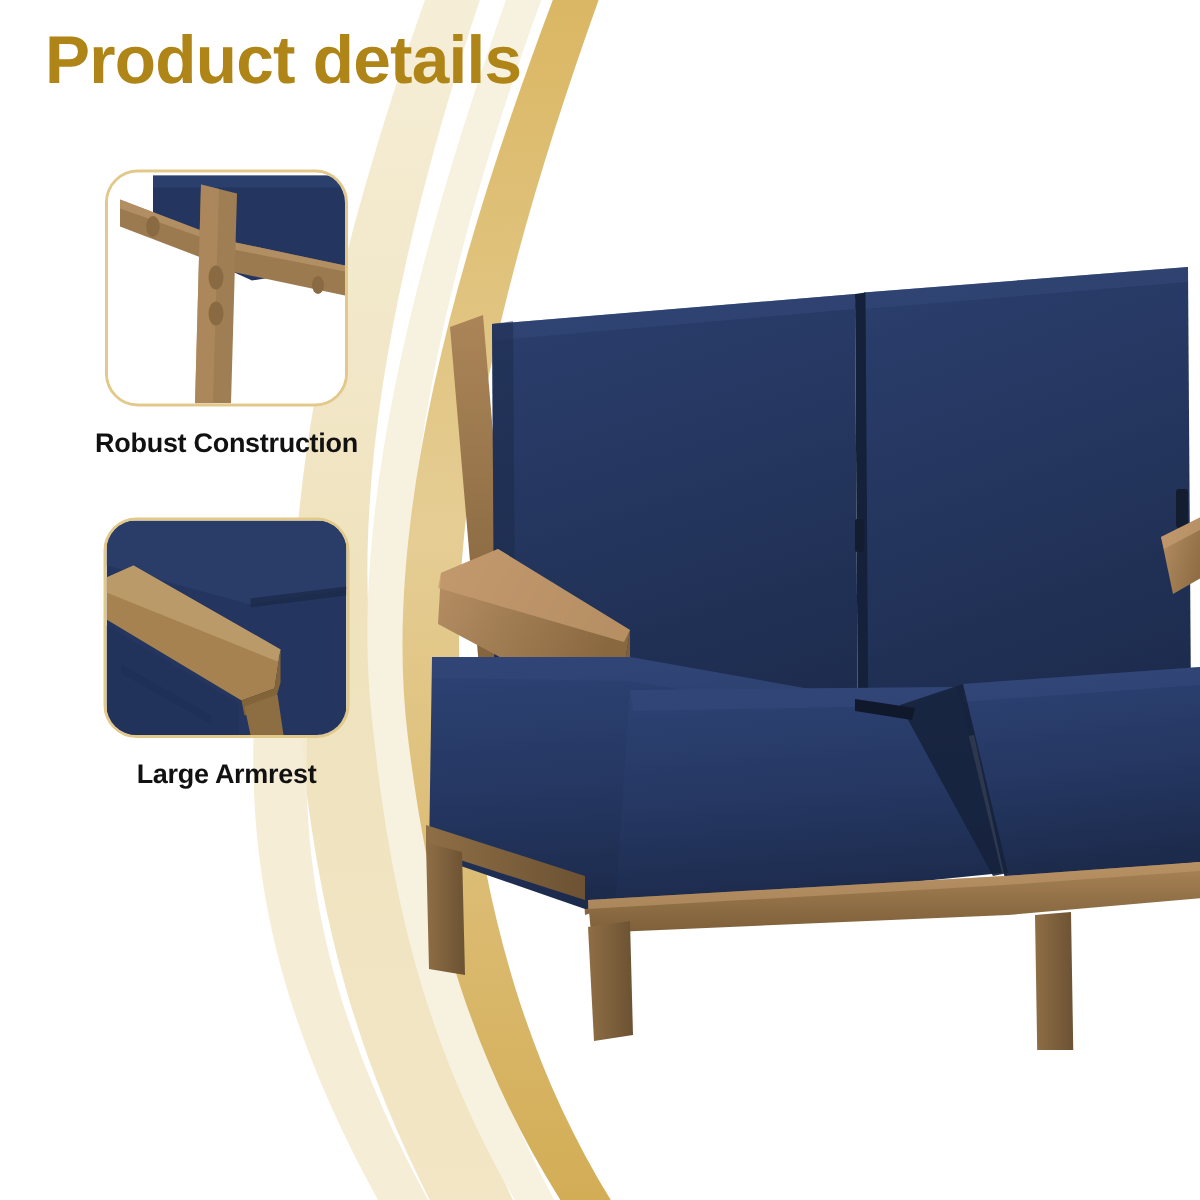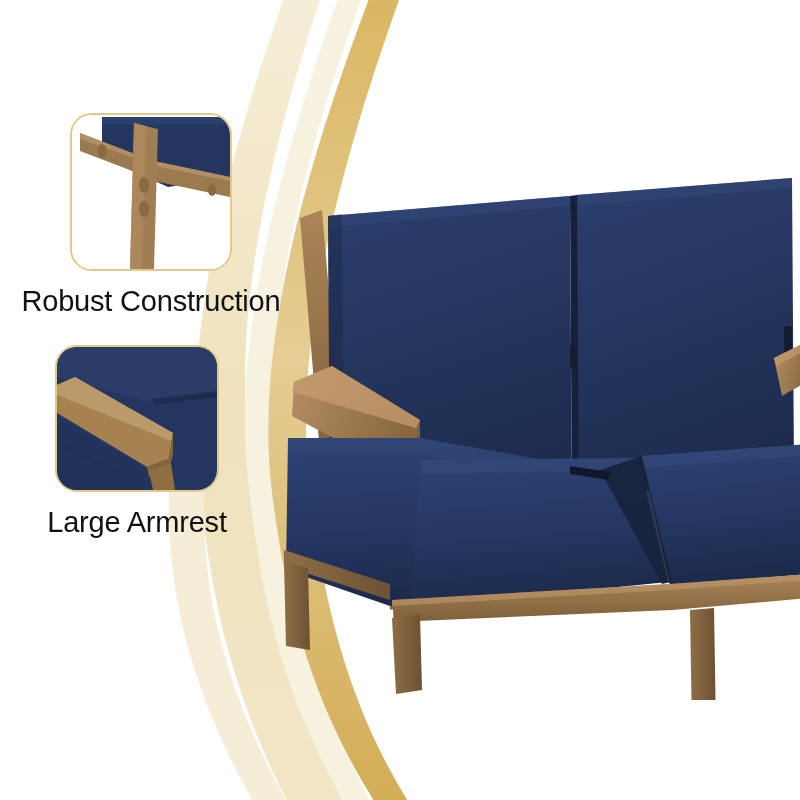--- a/index.html
+++ b/index.html
@@ -57,33 +57,33 @@
     position: relative;
     border: 2px solid #e2c98a;
     border-radius: 22px;
     background: #ffffff;
     overflow: hidden;
     box-sizing: border-box;
   }
   .feature-card svg { display: block; }
   .feature-label {
     margin-top: 14px;
-    font-size: 29px;
-    font-weight: normal;
+    font-size: 18px;
+    font-weight: bold;
     color: #111111;
     text-align: center;
     letter-spacing: -0.2px;
     white-space: nowrap;
   }
 
   #feature-0 { left: 70px;  top: 113px; width: 162px; }
   #feature-0 .feature-card { width: 162px; height: 158px; }
   #feature-0 .feature-label { margin-left: -58px; width: 278px; }
 
-  #feature-1 { left: 55px;  top: 345px; width: 155px; }
+  #feature-1 { left: 69px;  top: 345px; width: 155px; }
   #feature-1 .feature-card { width: 164px; height: 147px; }
   #feature-1 .feature-label { margin-left: -26px; width: 216px; }
 
   #feature-2 { left: 70px;  top: 570px; width: 162px; }
   #feature-2 .feature-card { width: 162px; height: 150px; }
   #feature-2 .feature-label { margin-left: -24px; width: 210px; }
 </style>
 </head>
 <body>
 
@@ -109,20 +109,21 @@
     <path d="M 372 -30 C 300 160 258 340 276 480 C 292 610 318 712 384 826
              L 360 828 C 288 714 262 612 248 480 C 232 338 280 158 348 -30 Z" fill="#f7f1e0"></path>
 
     <path d="M 410 -30 C 336 170 292 350 310 492 C 326 624 356 726 424 826
              L 392 828 C 320 724 288 622 272 492 C 254 348 304 166 380 -30 Z" fill="url(#gradDark)"></path>
 
     <path d="M 206 470 C 196 600 232 708 300 826 L 268 828
              C 196 706 162 598 170 468 Z" fill="#f4ebd2" opacity="0.9"></path>
   </svg>
 
+  <div id="page-title">Product details</div>
 
   <svg id="hero" viewBox="0 0 540 530">
     <defs>
       <linearGradient id="navyBack" x1="0" y1="0" x2="0.25" y2="1">
         <stop offset="0%" stop-color="#2b3f6e"></stop>
         <stop offset="55%" stop-color="#24355d"></stop>
         <stop offset="100%" stop-color="#1d2c4e"></stop>
       </linearGradient>
       <linearGradient id="navySeat" x1="0" y1="0" x2="0.15" y2="1">
         <stop offset="0%" stop-color="#2e4375"></stop>

